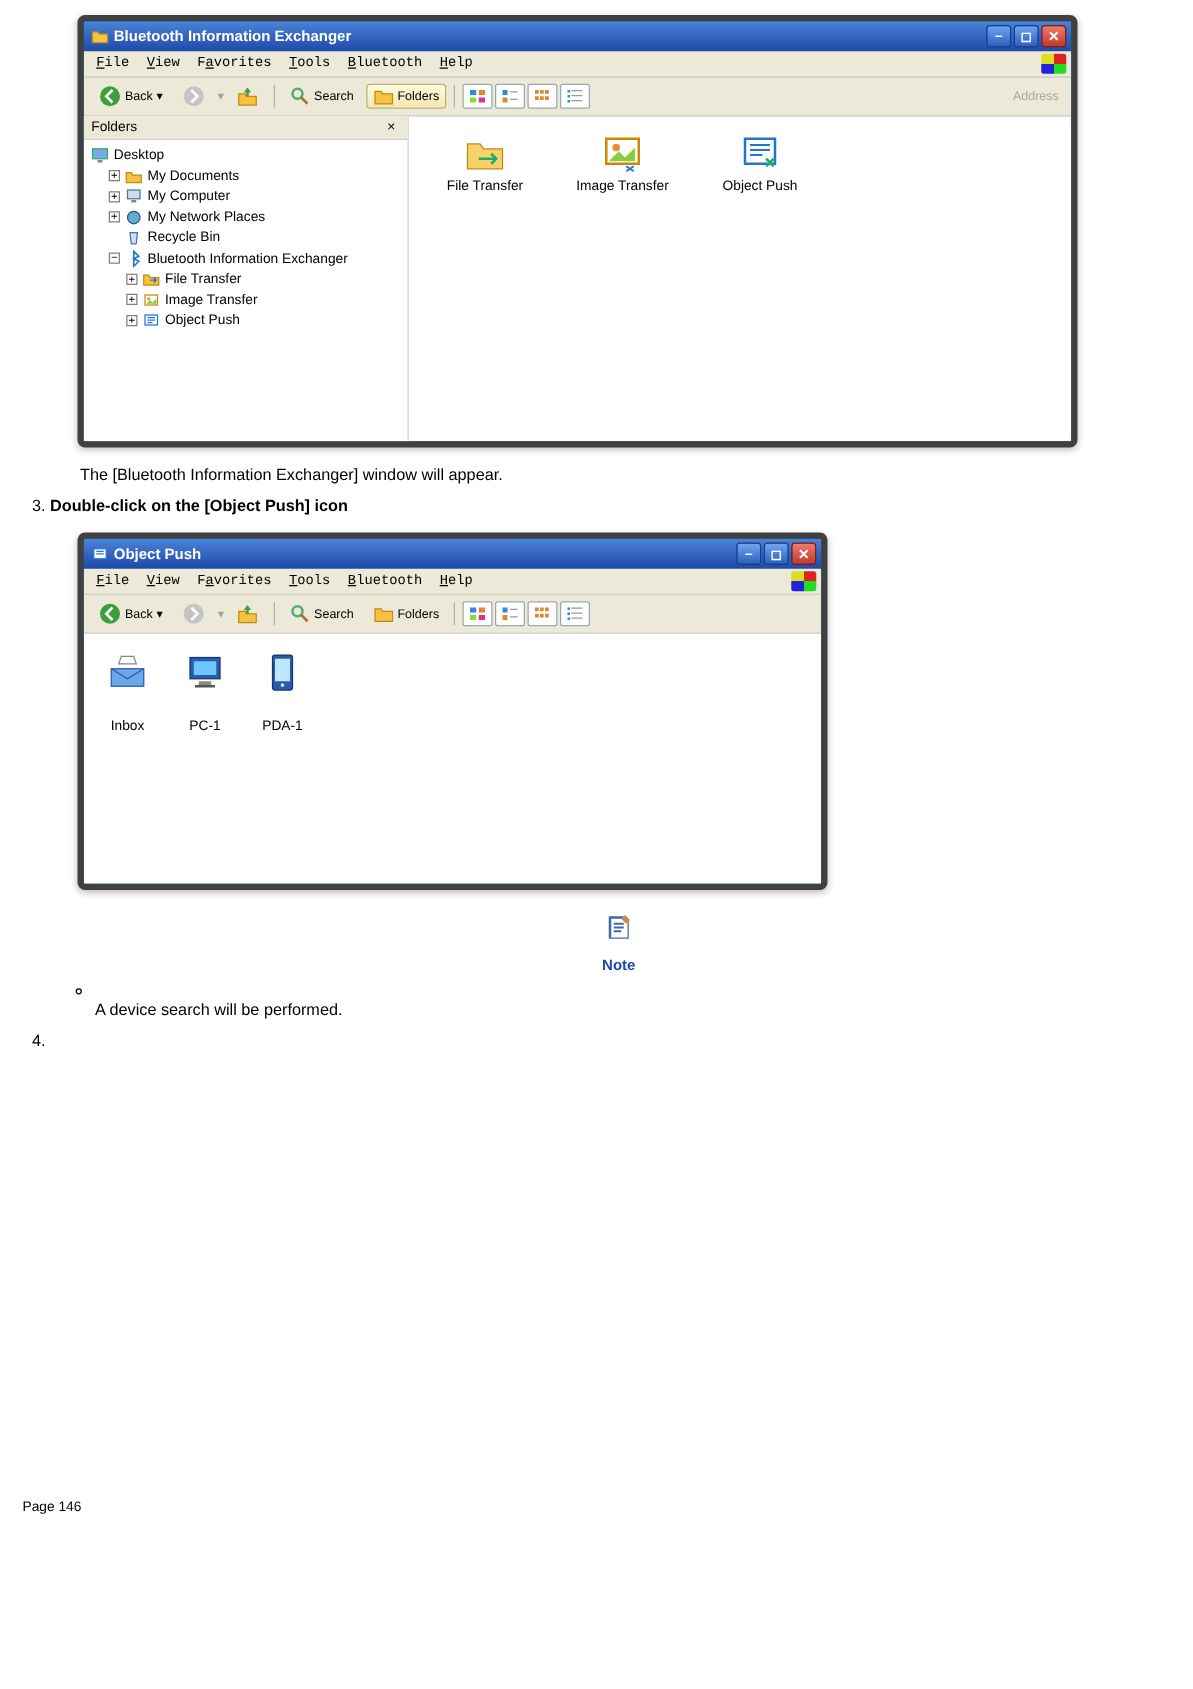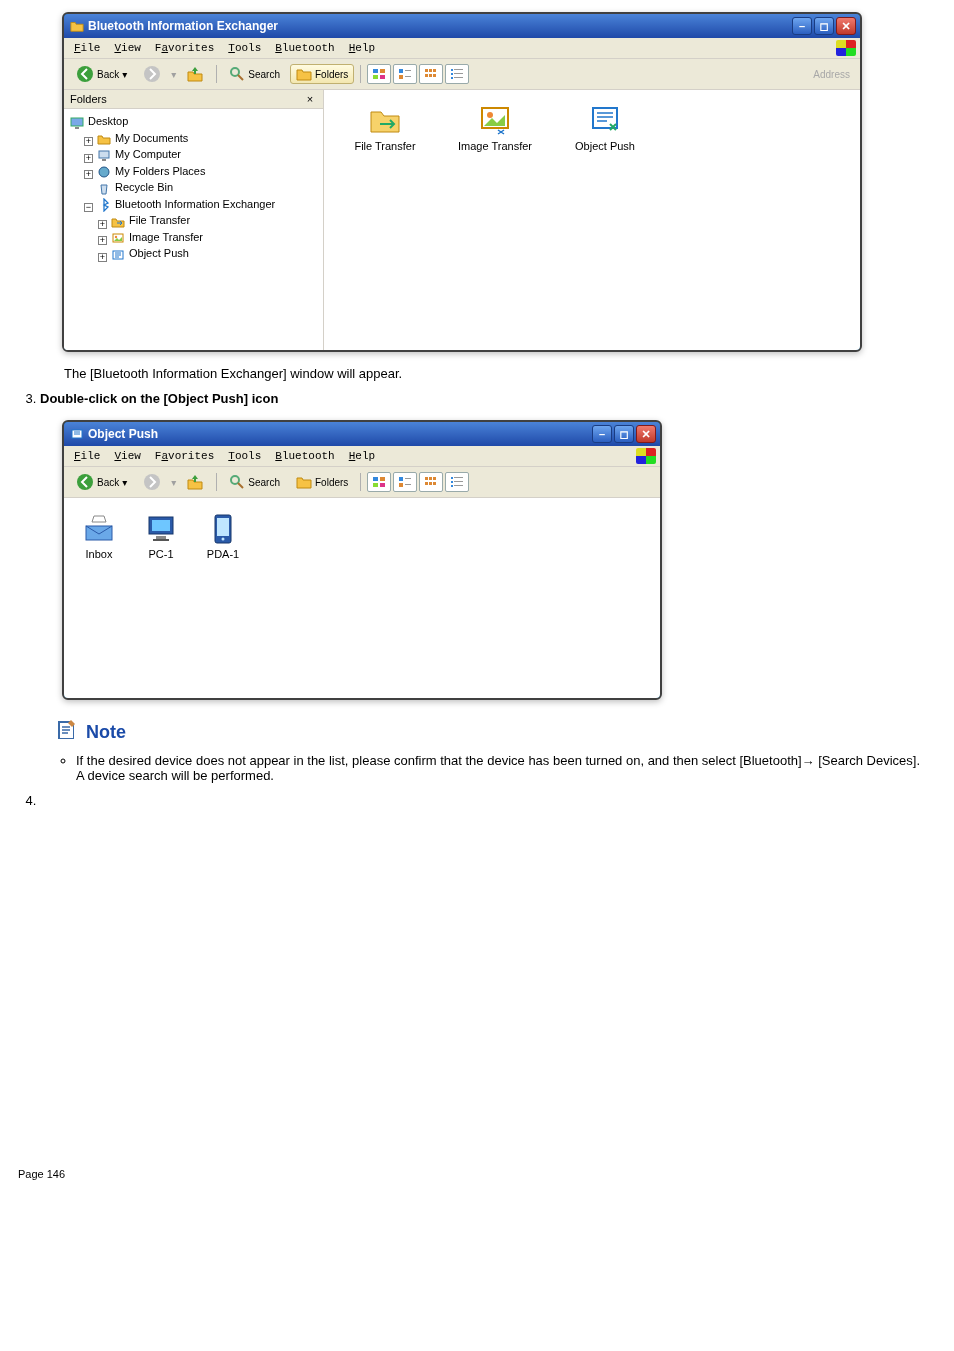--- a/index.html
+++ b/index.html
@@ -7,21 +7,21 @@
     margin: 0;
     padding: 12px 18px;
     font-family: Arial, Helvetica, sans-serif;
     font-size: 13px;
     color: #000;
     background: #fff;
     width: 954px;
   }
   
   .window {
-    border: 2px solid #404040;
+    border: 5px solid #404040;
     border-radius: 6px;
     box-shadow: 0 2px 6px rgba(0,0,0,.25);
     background: #0369a1;
     overflow: hidden;
   }
   .titlebar {
     display: flex;
     align-items: center;
     justify-content: space-between;
     height: 24px;
@@ -104,21 +104,21 @@
     display:flex; flex-direction:column;
   }
   .folders-hdr {
     display:flex; justify-content:space-between; align-items:center;
     padding:2px 6px;
     background:#ece9d8;
     border-bottom:1px solid #d4d0c8;
   }
   .folders-hdr .x { width:14px; height:14px; display:flex; align-items:center; justify-content:center; font-size:11px; cursor:default;}
   .tree { padding:4px 6px; line-height:1.5; }
-  .tree .row { display:flex; align-items:flex-end; gap:4px; }
+  .tree .row { display:flex; align-items:center; gap:4px; }
   .tree .lvl1 { margin-left:0; }
   .tree .lvl2 { margin-left:14px; }
   .tree .lvl3 { margin-left:28px; }
   .exp {
     width:9px; height:9px;
     border:1px solid #808080;
     display:inline-flex; align-items:center; justify-content:center;
     font-size:9px; line-height:1; color:#000;
     background:#fff;
   }
@@ -137,29 +137,29 @@
   
   .op-body {
     background:#fff;
     display:flex;
     gap:28px;
     padding:14px 18px 80px;
     font-family:"Tahoma",Arial,sans-serif;
     font-size:11px;
     min-height:200px;
   }
-  .op-item { display:flex; flex-direction:column; align-items:center; gap:2px; }
+  .op-item { display:flex; flex-direction:column; align-items:center; gap:20px; }
   .op-item .gfx { width:34px; height:34px; display:flex; align-items:center; justify-content:center; }
   
   .caption { margin:14px 0 8px 46px; font-size:13px; }
   ol.steps { margin:10px 0 0 0; padding-left:22px; }
   ol.steps > li { margin-bottom:14px; }
   ol.steps .head { font-weight:bold; }
   ol.steps .sub { margin-top:2px; }
-  .note-hd { display:flex; align-items:center; gap:8px; margin:18px 0 6px 36px; color:#1a4aa8; font-weight:bold; font-size:18px;}
+  .note-hd { display:flex; align-items:center; gap:8px; margin:18px 0 6px 36px; color:#1a4aa8; font-weight:bold; font-size:12px;flex-direction:column;}
   .note-hd svg { width:24px; height:24px; }
   ul.note-ul { list-style:circle; margin:0 0 0 36px; padding-left:22px; }
   ul.note-ul li { margin-bottom:4px; }
   .footer { position:relative; margin-top:360px; text-align:left; font-size:11px; padding-right:8px; }
   
   .ic { width:14px; height:14px; display:inline-block; }
 </style>
 </head>
 <body>
 
@@ -297,21 +297,21 @@
                 <rect x="2" y="2" width="10" height="7" fill="#cde" stroke="#47a"></rect>
                 <rect x="5" y="10" width="4" height="2" fill="#888"></rect>
               </svg></span>
           <span>My Computer</span>
         </div>
         <div class="row lvl2">
           <span class="exp">+</span>
           <span class="ic"><svg viewBox="0 0 14 14">
                 <circle cx="7" cy="7" r="5" fill="#6ac" stroke="#258"></circle>
               </svg></span>
-          <span>My Folders Places</span>
+          <span>My Network Places</span>
         </div>
         <div class="row lvl2">
           <span class="exp blank"></span>
           <span class="ic"><svg viewBox="0 0 14 14">
                 <path d="M4 3h6l-1 9H5z" fill="#cde" stroke="#47a"></path>
               </svg></span>
           <span>Recycle Bin</span>
         </div>
         <div class="row lvl2">
           <span class="exp">−</span>
@@ -539,21 +539,21 @@
         <path fill="#3a6aa8" d="M4 3h13l3 3v15H4z"></path>
         <path fill="#fff" d="M6 5h11l2 2v13H6z"></path>
         <path d="M8 9h8M8 12h8M8 15h6" stroke="#3a6aa8" stroke-width="1.5"></path>
         <path d="M17 2l4 4-3 3-4-4z" fill="#c84"></path>
       </svg>
   </span>
   <span>Note</span>
 </div>
 <ul class="note-ul">
   <li>
-    <span>If the desired device does not appear in the list, please confirm that the device has been turned on, and then select [Bluetooth]→ [Search Devices].</span><br>
+    <br>
     <span>A device search will be performed.</span>
   </li>
 </ul>
 
 <ol class="steps" start="4">
   <li>
   </li>
 </ol>
 
 <div class="footer">Page 146</div>

